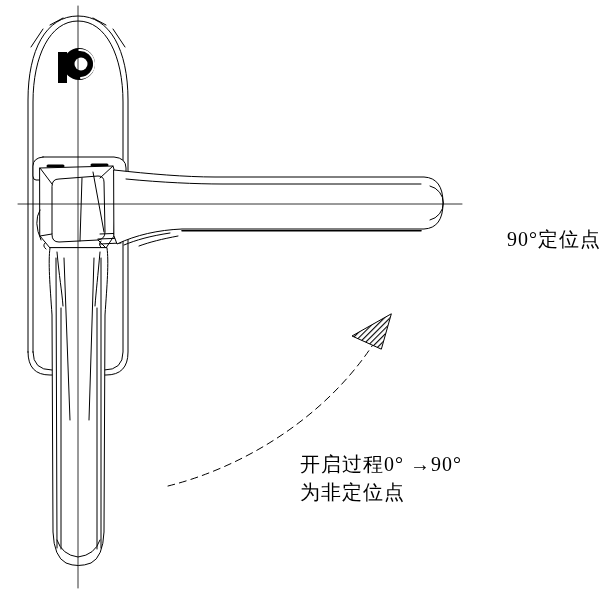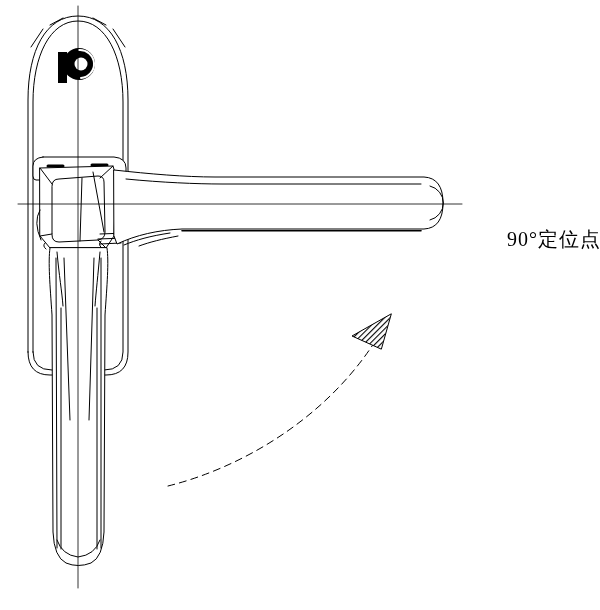--- a/index.html
+++ b/index.html
@@ -113,14 +113,18 @@
 
     <g>
       <path d="M168,486 C240,468 325,420 376,340" stroke-dasharray="7 5"></path>
       <polygon points="391,314 352,336 381,349" fill="url(#hatch)" stroke="#000000" stroke-width="1"></polygon>
     </g>
   </svg>
 
   <div id="label-90" class="cad-label">90°定位点</div>
 
 
+  <div id="note-block" class="cad-label">
+    <div>开启过程0° →90°</div>
+    <div>为非定位点</div>
+  </div>
 
 </div>
 
 </body></html>

